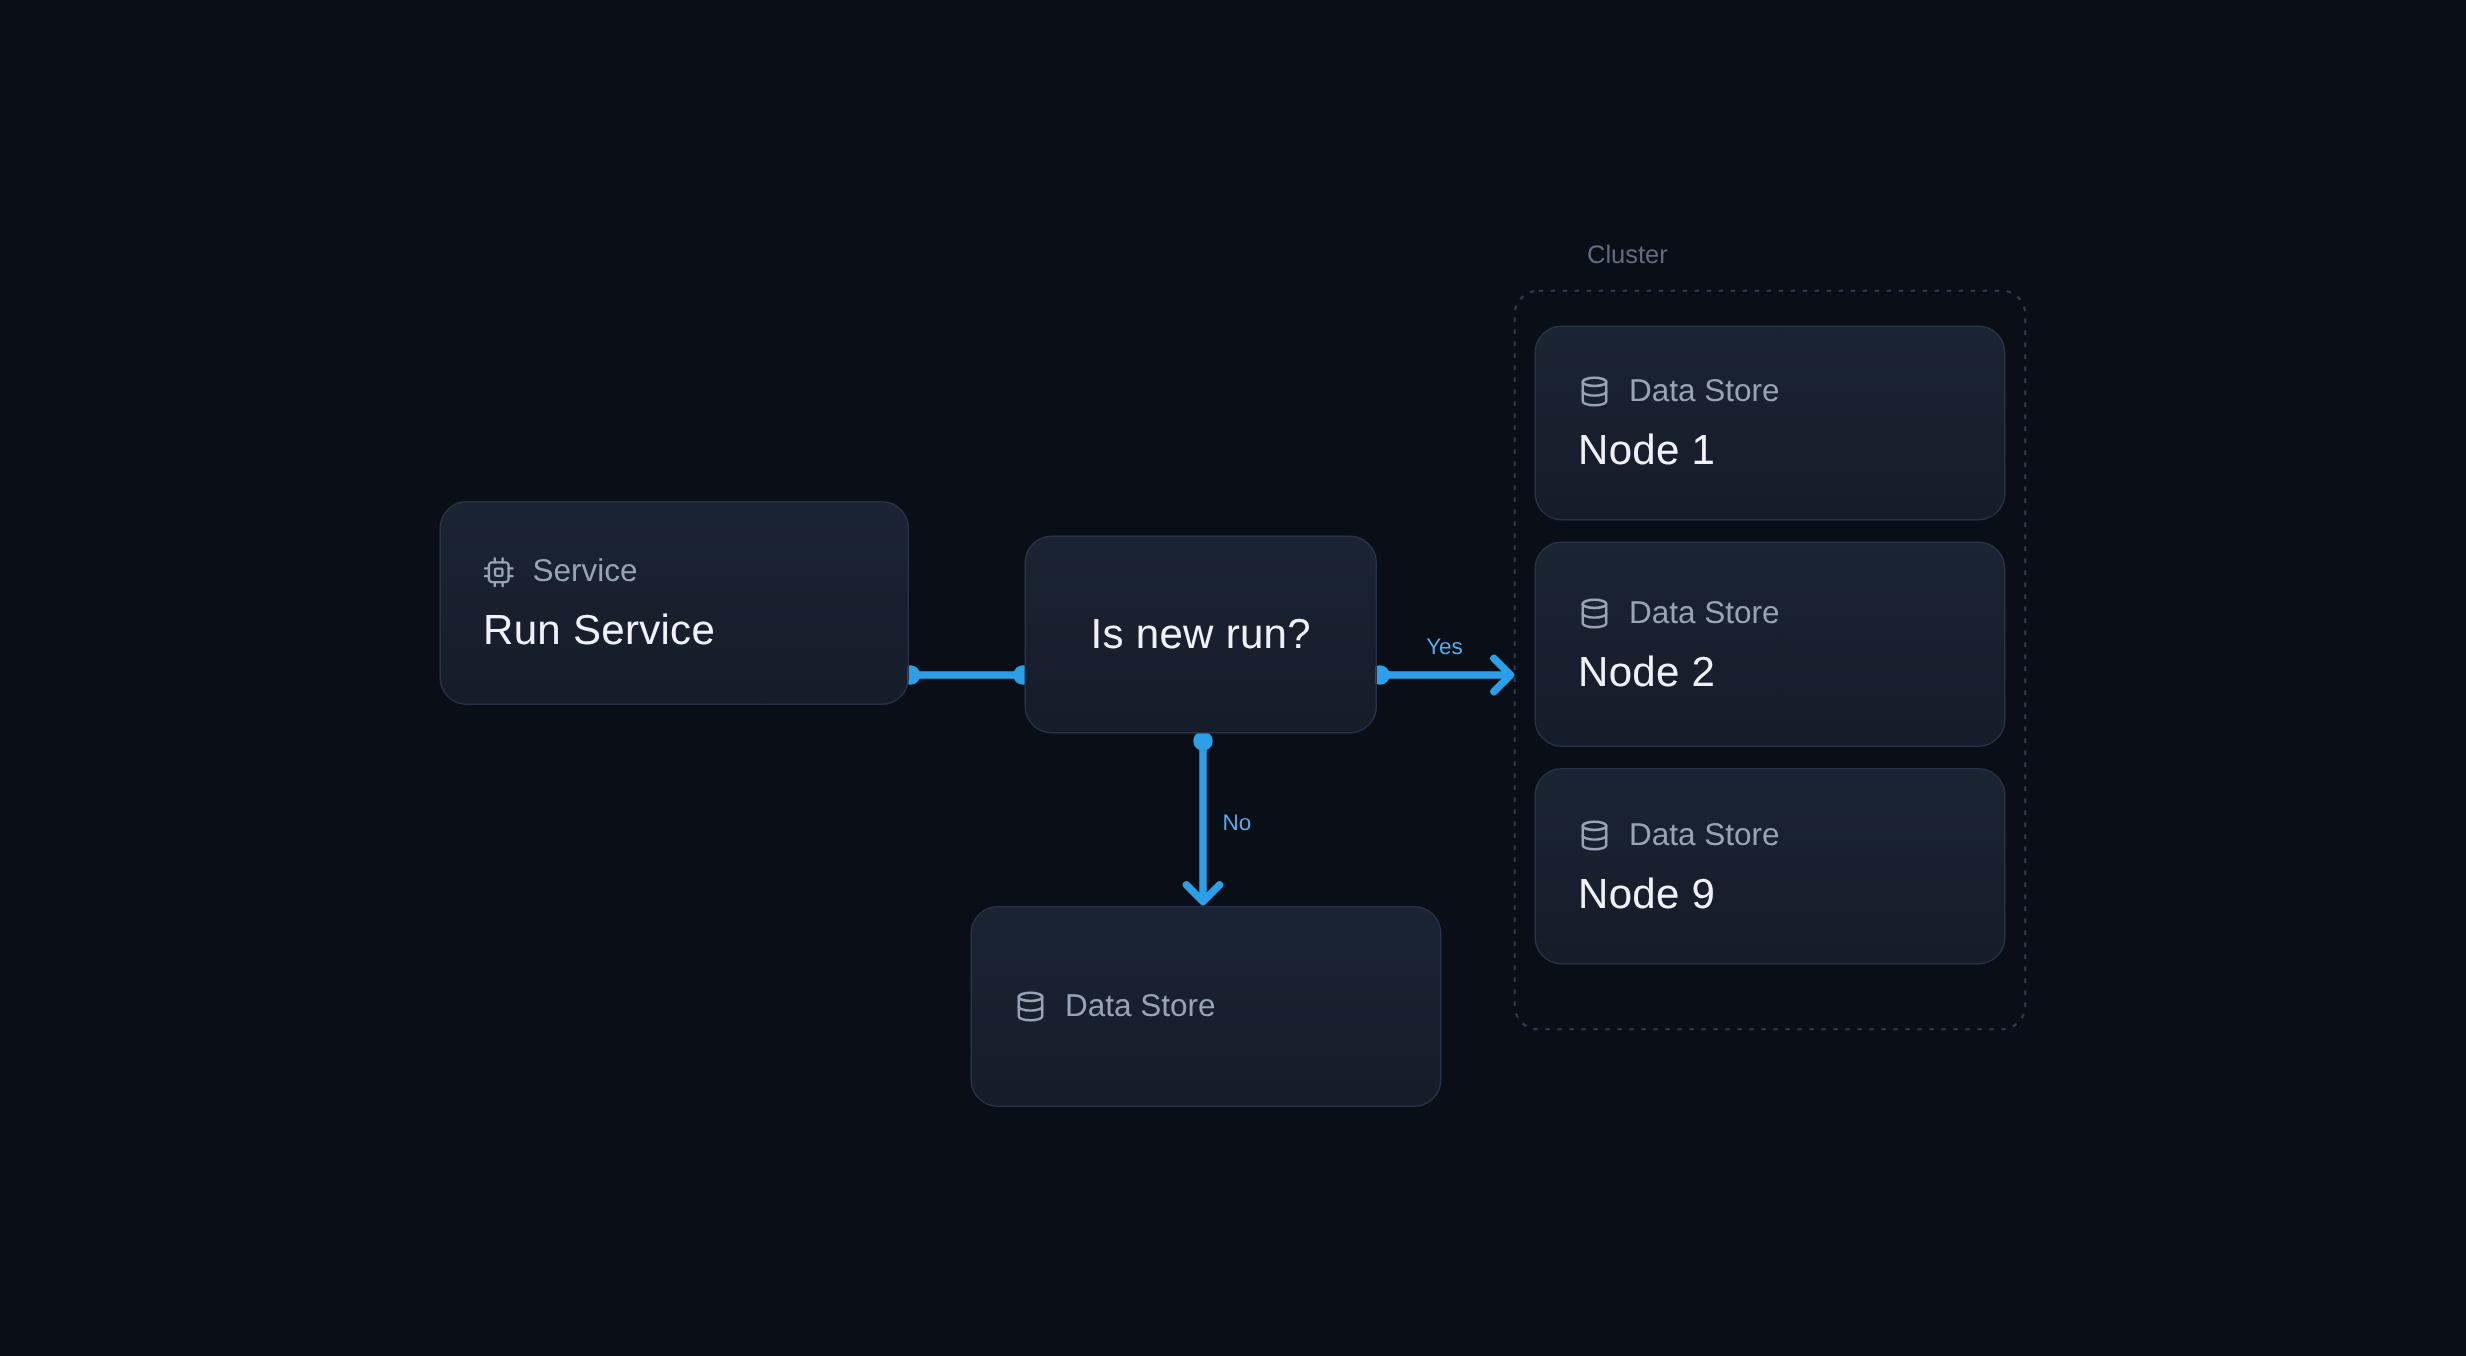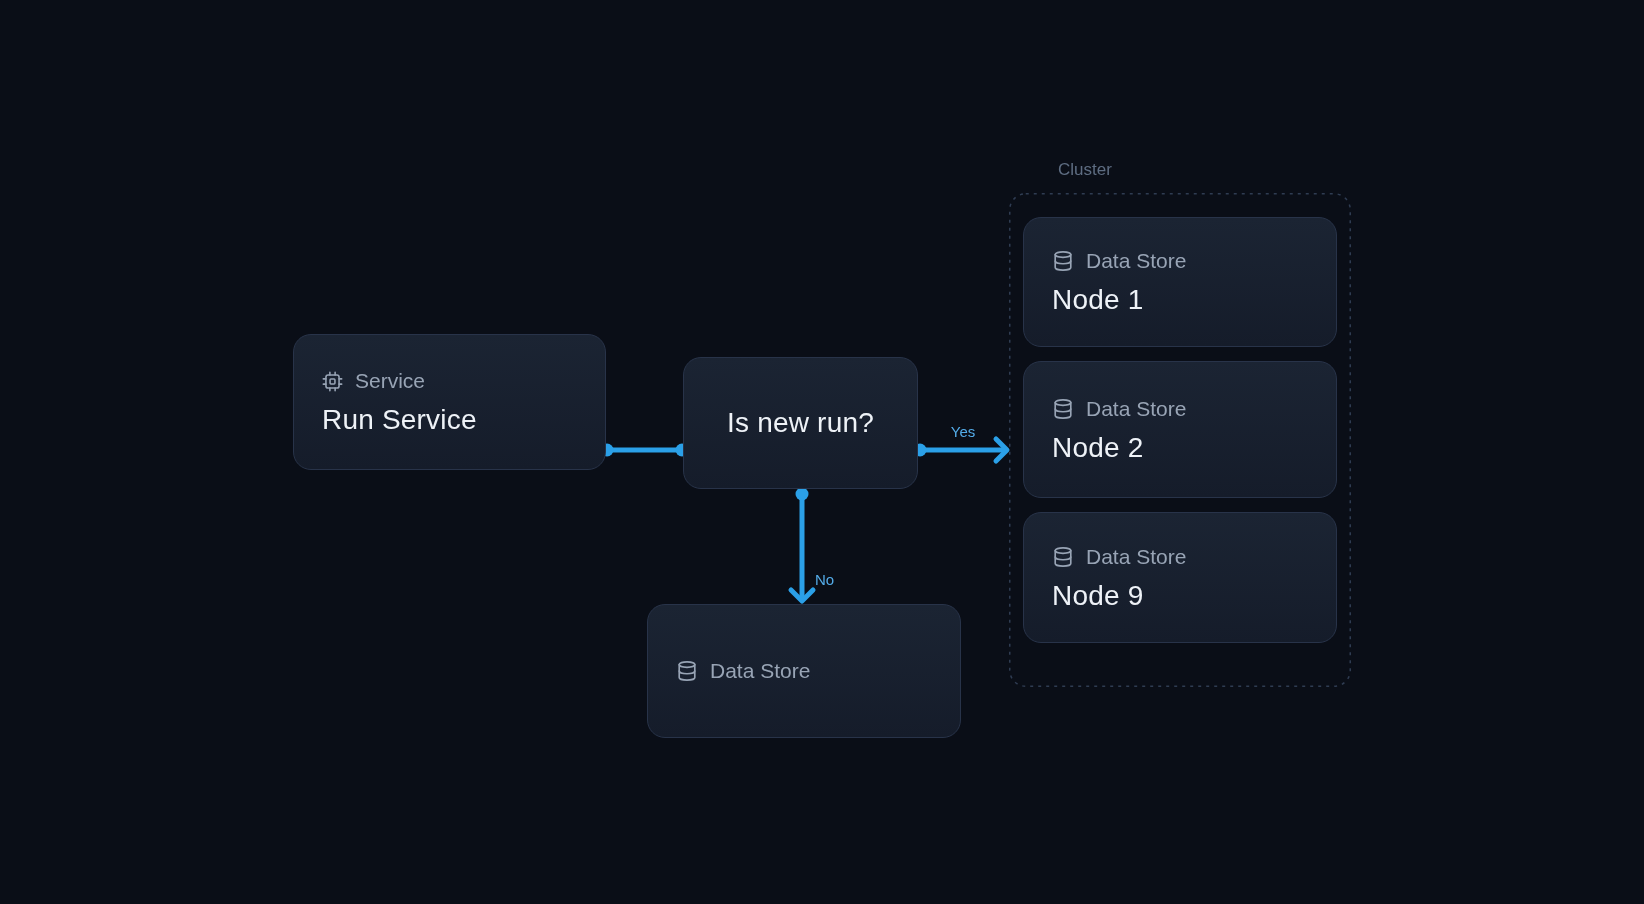--- a/index.html
+++ b/index.html
@@ -51,21 +51,21 @@
   }
   .edges{position:absolute;left:0;top:0;pointer-events:none;}
   .edge-line{stroke:var(--accent);stroke-width:5;stroke-linecap:round;fill:none;}
   .edge-dot{fill:var(--accent);}
   .edge-head{stroke:var(--accent);stroke-width:5;stroke-linecap:round;stroke-linejoin:round;fill:none;}
   .edge-label{
     position:absolute;
     font-size:15px;color:var(--edge-label);line-height:22px;
   }
   .edge-label.yes{left:941px;top:421px;width:44px;text-align:center;}
-  .edge-label.no{left:815px;top:538px;margin-top:31px;}
+  .edge-label.no{left:815px;top:538px;}
 </style>
 </head>
 <body>
 
 <div class="stage">
 
   <svg class="edges" width="1644" height="904">
     <g>
       <line class="edge-line" x1="607" y1="450" x2="682" y2="450"></line>
       <circle class="edge-dot" cx="607" cy="450" r="6.5"></circle>

